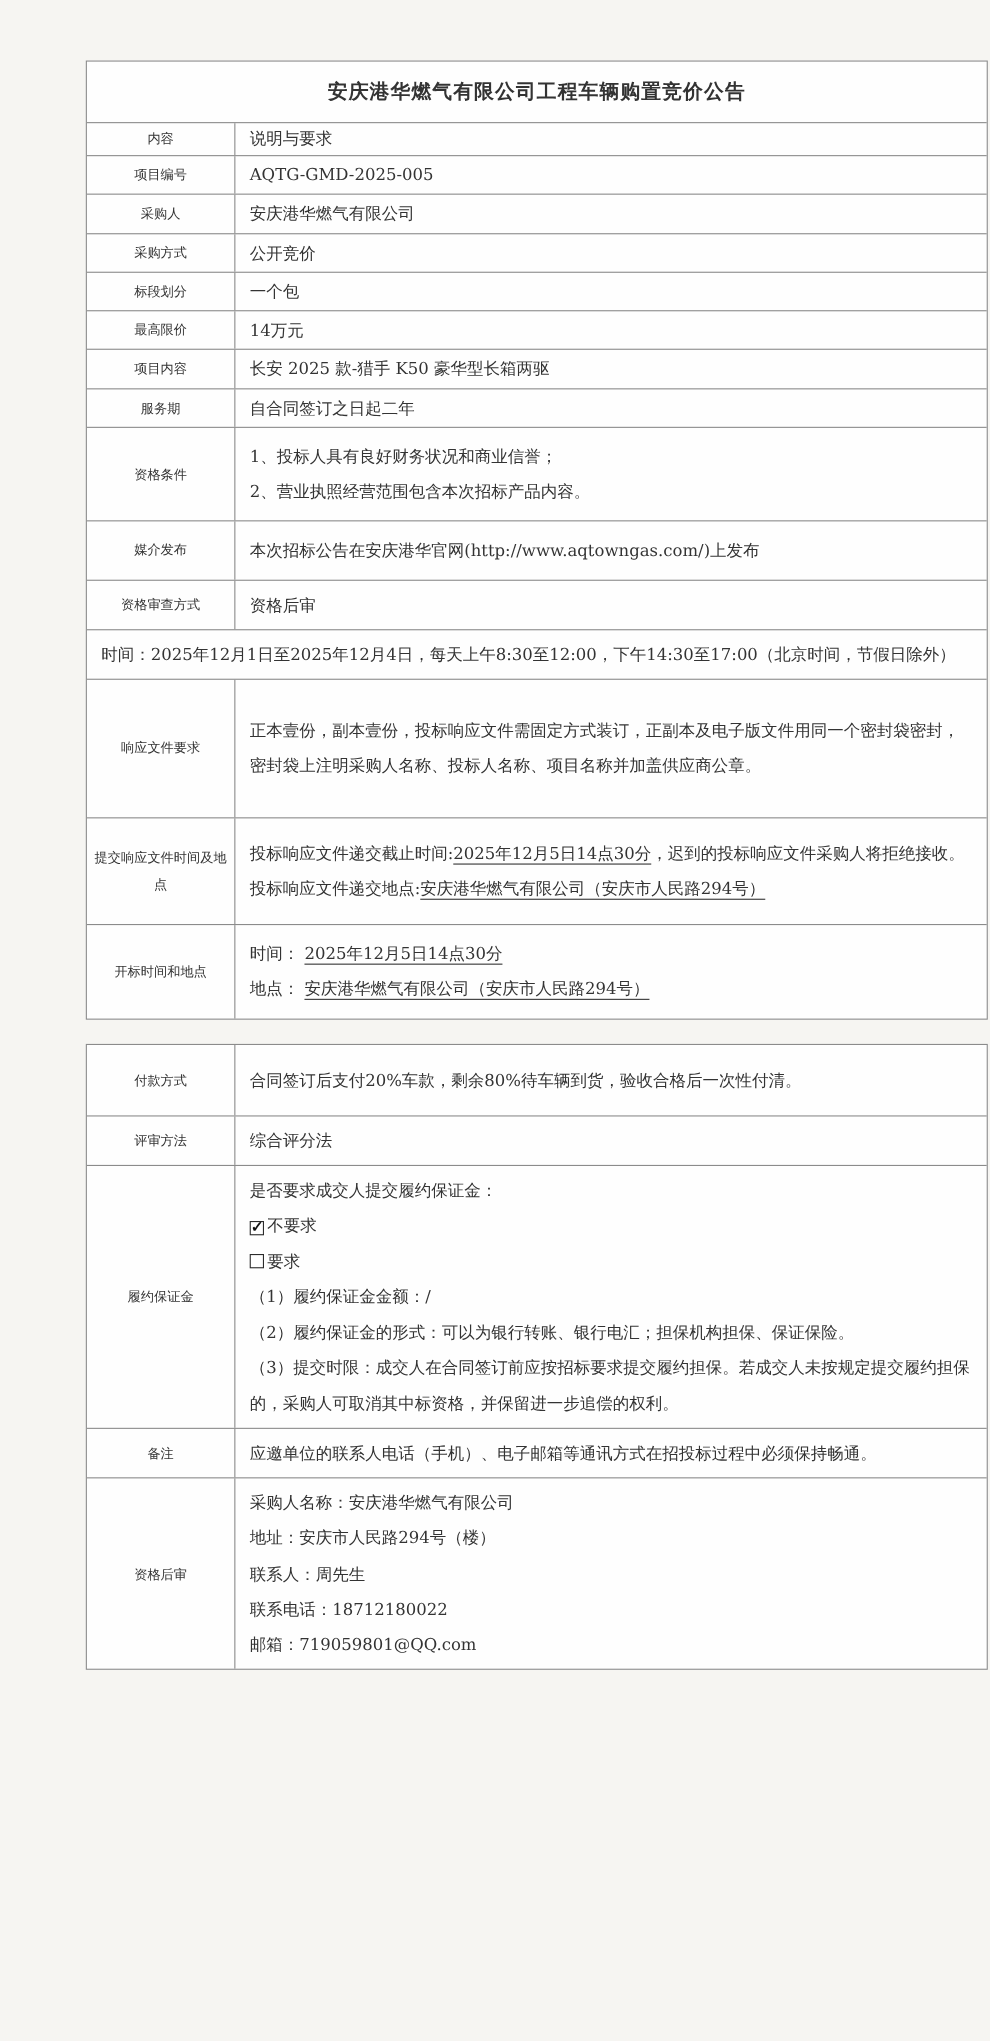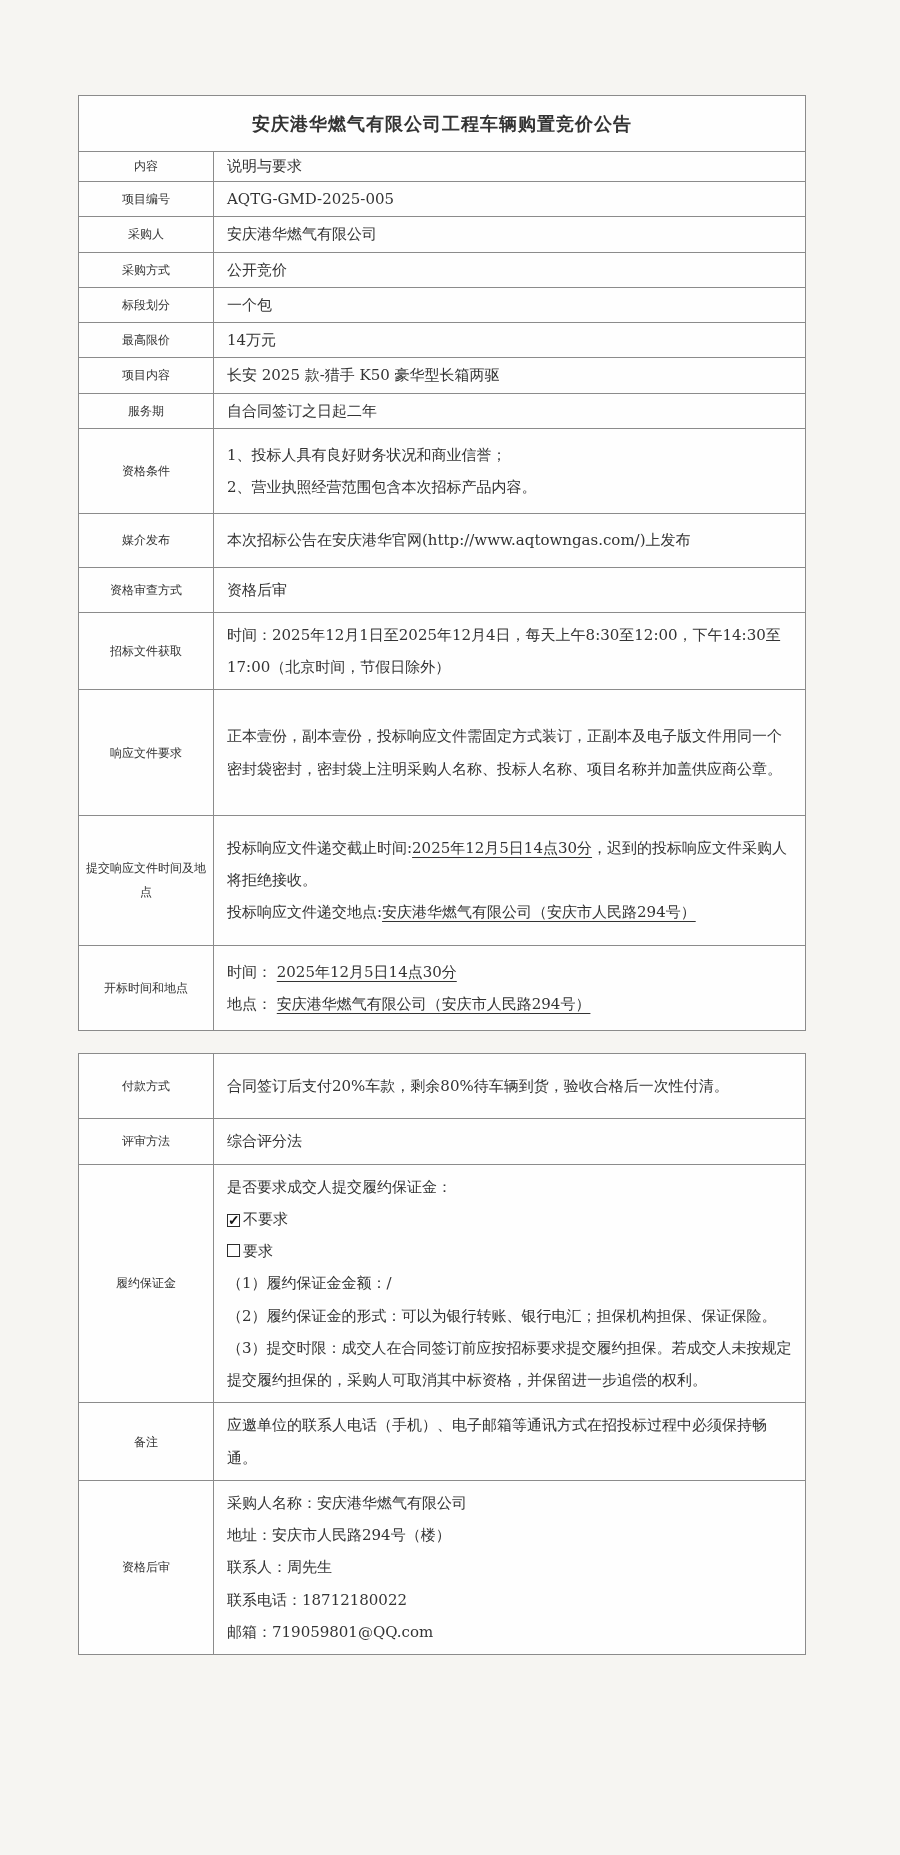--- a/index.html
+++ b/index.html
@@ -11,21 +11,21 @@
   *{box-sizing:border-box;margin:0;padding:0;}
   html,body{width:900px;}
   body{
     height:1855px;
     background:var(--page-bg);
     color:var(--text);
     font-family:"DejaVu Serif","Liberation Serif",serif;
     padding:55px 0 0 78px;
     overflow:hidden;
   }
-  .doc{width:728px;margin-top:40px;}
+  .doc{width:820px;}
   .tbl{
     background:var(--cell-bg);
     border:1px solid var(--border);
   }
   .tbl > div + div{border-top:1px solid var(--border);}
   .tbl-gap{height:22px;}
   .title-row{
     padding:14px 8px;
     text-align:center;
     font-size:18px;
@@ -147,21 +147,20 @@
           <div class="cell-line">本次招标公告在安庆港华官网(http://www.aqtowngas.com/)上发布</div>
         </div>
       </div>
       <div class="row sp-sm">
         <div class="label-cell">资格审查方式</div>
         <div class="content-cell">
           <div class="cell-line">资格后审</div>
         </div>
       </div>
       <div class="row sp-sm">
-        <div class="label-cell">招标文件获取</div>
         <div class="content-cell">
           <div class="cell-line">时间：2025年12月1日至2025年12月4日，每天上午8:30至12:00，下午14:30至17:00（北京时间，节假日除外）</div>
         </div>
       </div>
       <div class="row sp-xl">
         <div class="label-cell">响应文件要求</div>
         <div class="content-cell">
           <div class="cell-line">正本壹份，副本壹份，投标响应文件需固定方式装订，正副本及电子版文件用同一个密封袋密封，密封袋上注明采购人名称、投标人名称、项目名称并加盖供应商公章。</div>
         </div>
       </div>

